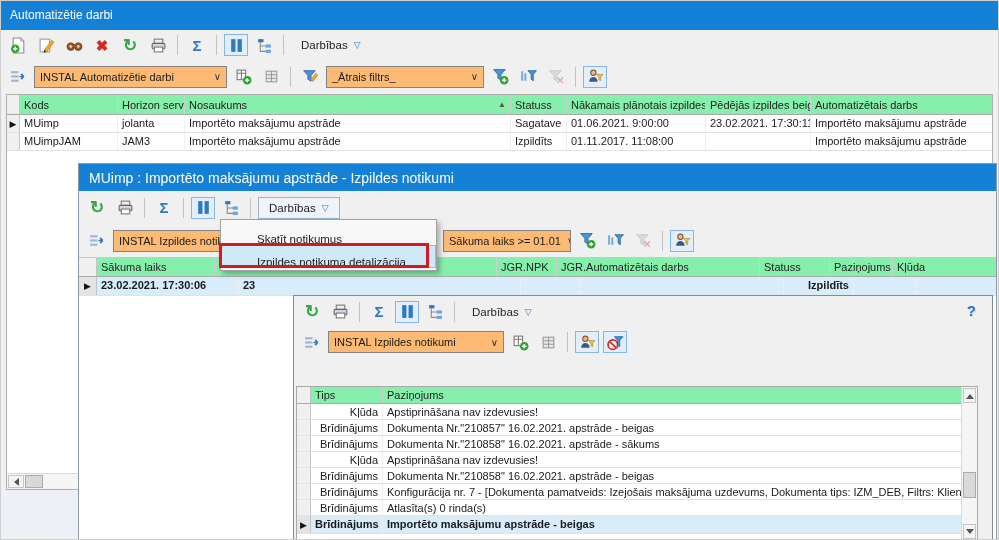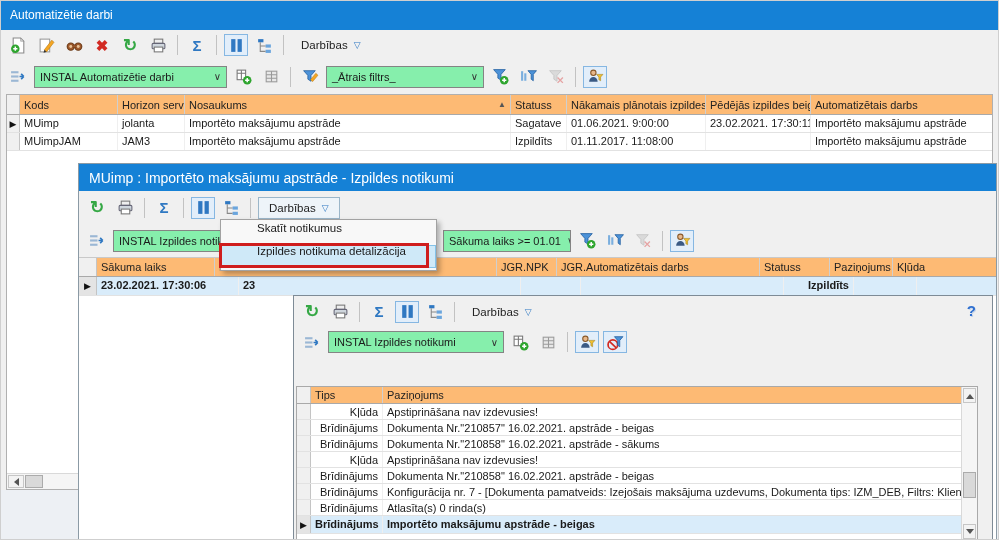--- a/index.html
+++ b/index.html
@@ -9,43 +9,43 @@
   .titlebar{background:#1581d6;color:#fff;display:flex;align-items:center;padding:0 10px;font-weight:400}
   .toolbar{background:#f0f0f0;display:flex;align-items:center;padding:0 6px;gap:4px}
   .tbi{width:24px;height:22px;display:flex;align-items:center;justify-content:center;flex:0 0 auto;border:1px solid transparent}
   .tbi svg{width:17px;height:17px;display:block}
   .tbi.pressed{background:#e2eefa;border:1px solid #86b7e2}
   .sep{width:1px;height:20px;background:#c2c2c2;margin:0 3px;flex:0 0 auto}
   .glyph{font-size:15px;font-weight:bold;line-height:1}
   .actions{height:22px;display:flex;align-items:center;gap:6px;padding:0 10px;color:#222;font-size:11.5px;flex:0 0 auto}
   .actions .dd{color:#2f78c2;font-size:9px}
   .actions.open{border:1px solid #9bb6c9;background:#eef4f9}
-  .combo{height:22px;border:1px solid #848484;background:#86efac;display:flex;align-items:center;justify-content:space-between;padding:0 5px;font-size:11px;flex:0 0 auto;white-space:nowrap;overflow:hidden}
+  .combo{height:22px;border:1px solid #848484;background:#fdba74;display:flex;align-items:center;justify-content:space-between;padding:0 5px;font-size:11px;flex:0 0 auto;white-space:nowrap;overflow:hidden}
   .combo .ca{color:#333;font-size:10px;margin-left:6px}
-  .ghead{display:flex;background:#fdba74;border-bottom:1px solid #a9a9a9;font-size:11px;color:#222;align-items:stretch}
+  .ghead{display:flex;background:#86efac;border-bottom:1px solid #a9a9a9;font-size:11px;color:#222;align-items:stretch}
   .hc{padding:3px 4px;border-right:1px solid #cfcfcf;white-space:nowrap;overflow:hidden;flex:0 0 auto;display:flex;justify-content:space-between;align-items:center}
   .grow{display:flex;font-size:11px;background:#fff;border-bottom:1px solid #e2e2e2;align-items:stretch}
   .gc{padding:2px 4px;border-right:1px solid #efefef;white-space:nowrap;overflow:hidden;flex:0 0 auto}
   .ind{background:#f0f0f0;border-right:1px solid #c4c4c4;flex:0 0 auto;display:flex;align-items:center;justify-content:center;color:#222;font-size:8px;padding:0}
   .sel{background:#d9ecfa}
   .b{font-weight:bold}
   .sort{color:#555;font-size:8px;margin-left:4px}
   .marker{font-size:9px;color:#111}
   .panel{background:#fff;border:1px solid #b0b0b0}
   .wbtn{width:30px;height:22px;display:flex;align-items:center;justify-content:center;color:#fff;font-size:12px}
   .helpq{color:#2e6fd0;font-weight:bold;font-size:15px;text-shadow:1px 1px 0 #c9d6e8}
   
   .sb-btn{background:#f3f3f3;border:1px solid #c6c6c6;display:flex;align-items:center;justify-content:center}
   .thumb{background:#d9d9d9;border:1px solid #ababab}
   .tri-l{width:0;height:0;border:4px solid transparent;border-right:5px solid #555;margin-right:3px}
   .tri-u{width:0;height:0;border:4px solid transparent;border-bottom:5px solid #555;margin-top:-3px}
   .tri-d{width:0;height:0;border:4px solid transparent;border-top:5px solid #555;margin-bottom:-3px}
   
   .menu{background:#f8f8f8;border:1px solid #a2a2a2;box-shadow:3px 3px 5px rgba(0,0,0,.28)}
-  .mi{height:23px;display:flex;align-items:flex-start;padding-left:36px;font-size:11.5px;color:#1a1a1a;white-space:nowrap}
+  .mi{height:23px;display:flex;align-items:flex-end;padding-left:36px;font-size:11.5px;color:#1a1a1a;white-space:nowrap}
   .mi.hl{background:#cfe9f8;outline:1px solid #84c2e8;outline-offset:-1px}
   .redbox{position:absolute;border:3px solid #cf1d1d;pointer-events:none}
   .frame{position:absolute;inset:0;border:1px solid #cfcfcf;pointer-events:none;z-index:99}
 </style>
 </head>
 <body>
 
 <div class="abs" id="w1" style="inset:0;z-index:1">
   <div class="titlebar" style="height:30px;font-size:12px">
     <span>Automatizētie darbi</span>

